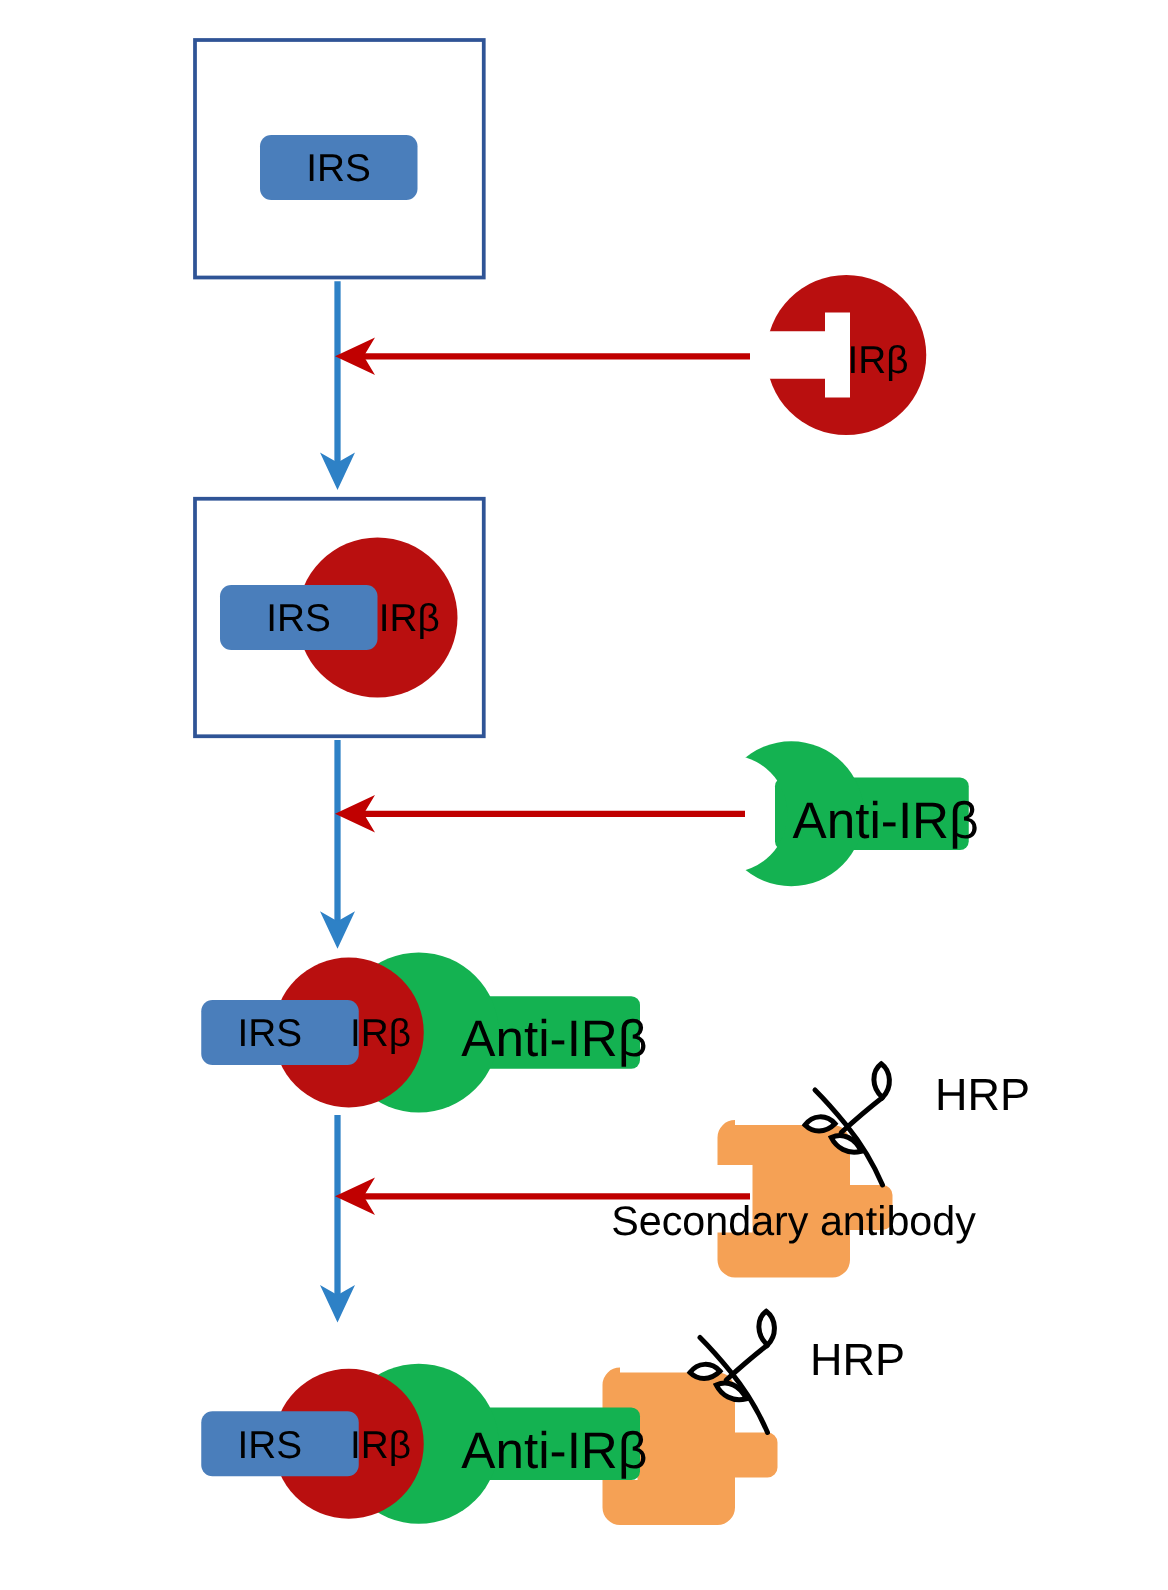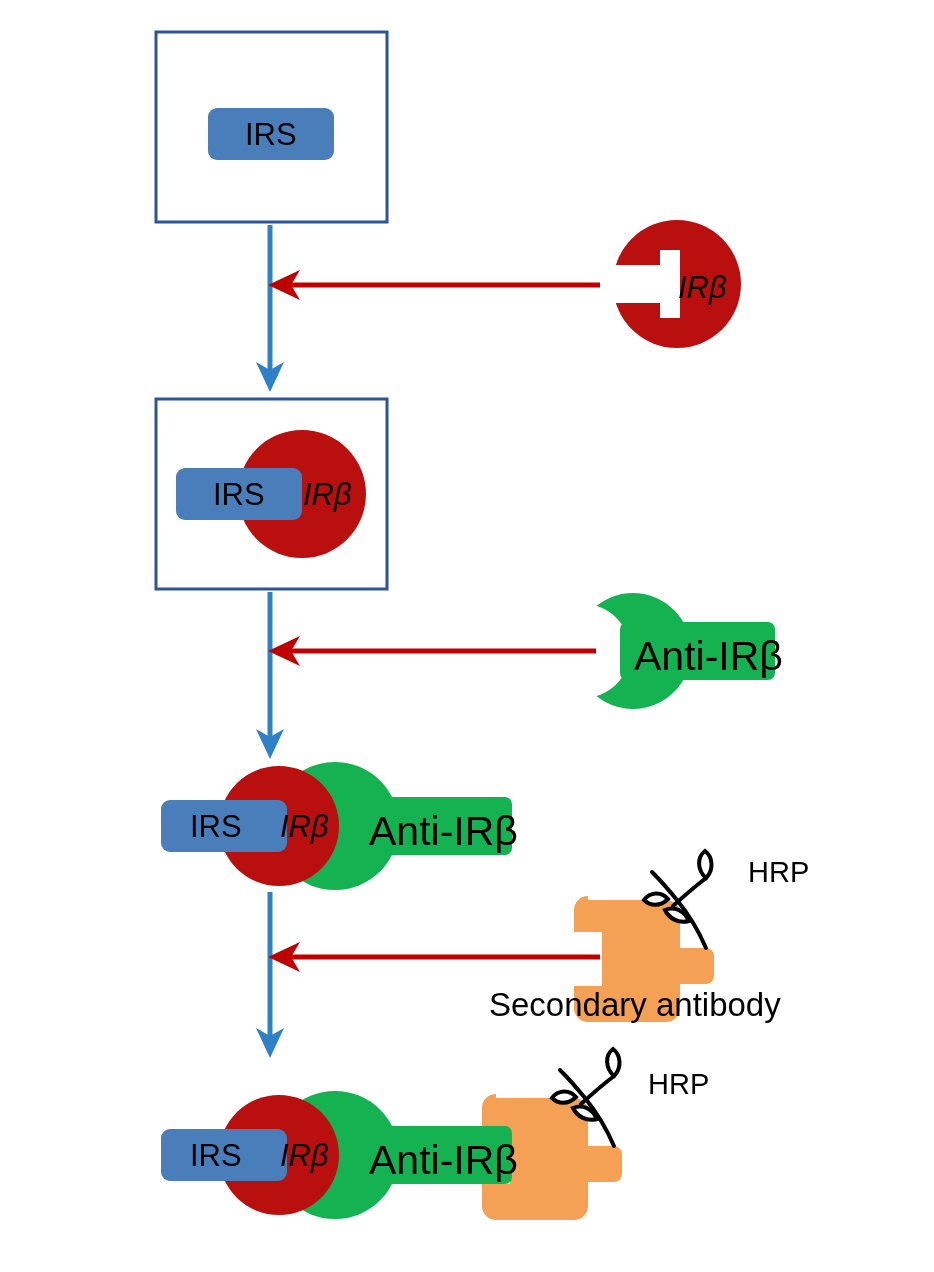--- a/index.html
+++ b/index.html
@@ -31,27 +31,26 @@
     color: #000000;
     white-space: nowrap;
     line-height: 1;
     user-select: none;
   }
   .lbl-irs {
     font-size: 31px;
   }
   .lbl-irb {
     font-size: 31px;
-    font-style: italic;
   }
   .lbl-anti {
     font-size: 41px;
   }
   .lbl-hrp {
-    font-size: 29px;
+    font-size: 36px;
   }
   .lbl-sec {
     font-size: 33px;
   }
 </style>
 </head>
 <body>
 
 <div id="stage">
 
@@ -228,20 +227,20 @@
   <div class="lbl lbl-irs" style="left:213px; top:479px;">IRS</div>
   <div class="lbl lbl-irb" style="left:303px; top:479px;">IRβ</div>
 
   <div class="lbl lbl-anti" style="left:634px; top:636px;">Anti-IRβ</div>
 
   <div class="lbl lbl-irs" style="left:190px; top:811px;">IRS</div>
   <div class="lbl lbl-irb" style="left:280px; top:811px;">IRβ</div>
   <div class="lbl lbl-anti" style="left:369px; top:811px;">Anti-IRβ</div>
 
   <div class="lbl lbl-hrp" style="left:748px; top:858px;">HRP</div>
-  <div class="lbl lbl-sec" style="left:489px; top:988px;">Secondary antibody</div>
+  <div class="lbl lbl-sec" style="left:489px; top:960px;">Secondary antibody</div>
 
   <div class="lbl lbl-irs" style="left:190px; top:1140px;">IRS</div>
   <div class="lbl lbl-irb" style="left:280px; top:1140px;">IRβ</div>
   <div class="lbl lbl-anti" style="left:369px; top:1140px;">Anti-IRβ</div>
   <div class="lbl lbl-hrp" style="left:648px; top:1070px;">HRP</div>
 
 </div>
 
 </body></html>

